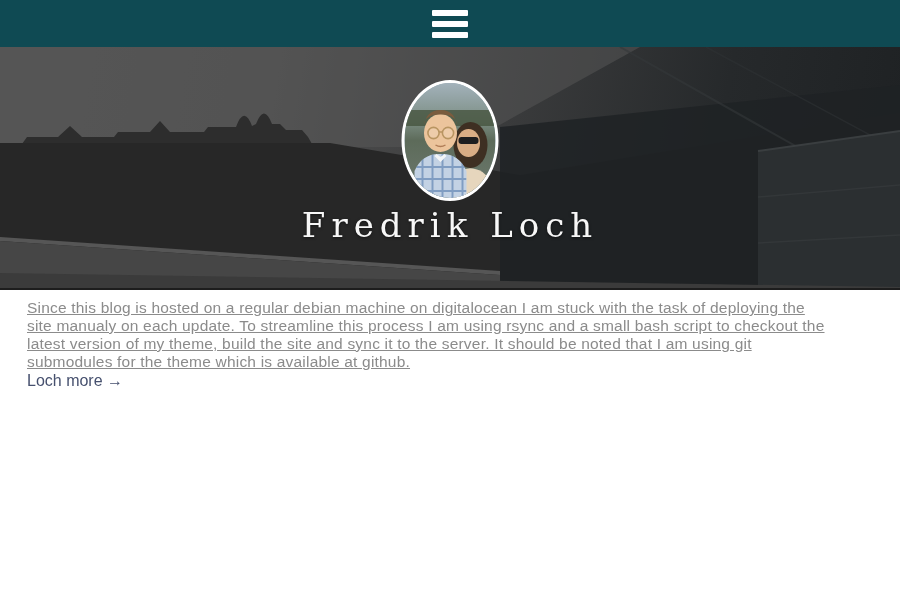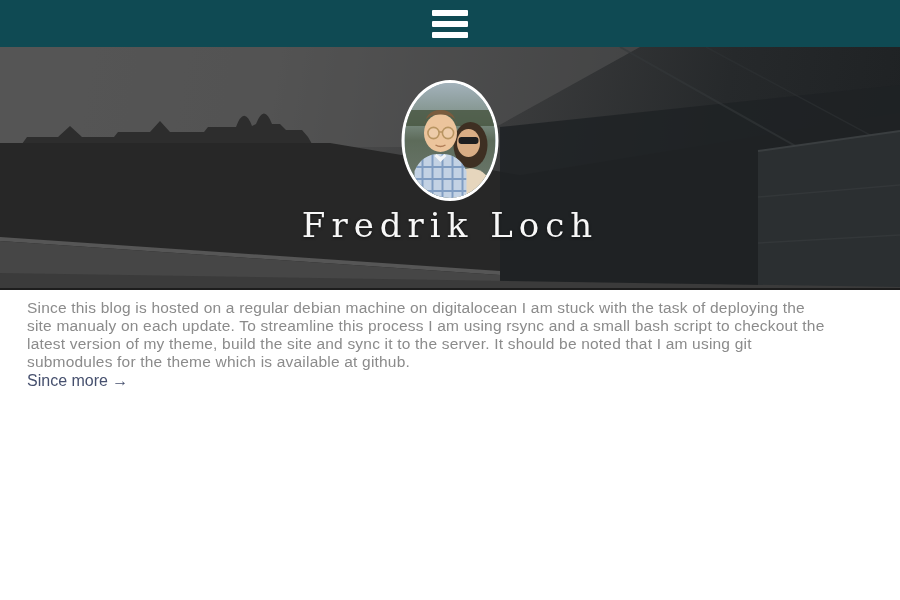--- a/index.html
+++ b/index.html
@@ -28,21 +28,21 @@
                 font-size:34px; color:#f7f7f7; letter-spacing:6px;
                 text-shadow:0 1px 3px rgba(0,0,0,0.55); }
 
   
   .content { position:absolute; top:290px; left:27px; width:848px; }
   .post-title { margin-top:84px; width:820px;
                 font-family:"DejaVu Serif", serif; font-weight:500;
                 font-size:36px; line-height:39px; color:#404a68; cursor:pointer; }
   .post-meta { margin-top:15px; font-size:15px; letter-spacing:0.4px; color:#c0c0c0; }
   .post-excerpt { margin-top:9px; width:800px; font-size:15.5px; line-height:18px;
-                  letter-spacing:0.2px; color:#8b8b8b; }
+                  letter-spacing:0.2px; color:#8b8b8b;text-decoration:underline; }
   .read-more { display:inline-block; margin-top:1px; font-size:16px; color:#46506e;
                text-decoration:none; cursor:pointer; }
 </style>
 </head>
 <body>
 
 <header class="topbar">
   <div class="hamburger">
     <div class="bar"></div>
     <div class="bar"></div>
@@ -117,14 +117,14 @@
       <path d="M31,62 Q36,65 41,62" stroke="#b07d57" stroke-width="1.4" fill="none"></path>
       <path d="M30,73 L36,79 L42,73 L40,71 L36,74 L32,71 Z" fill="#f3f5f7"></path>
     </svg>
   </div>
 
   <h1 class="site-title">Fredrik Loch</h1>
 </section>
 
 <main class="content">
   <p class="post-excerpt">Since this blog is hosted on a regular debian machine on digitalocean I am stuck with the task of deploying the site manualy on each update. To streamline this process I am using rsync and a small bash script to checkout the latest version of my theme, build the site and sync it to the server. It should be noted that I am using git submodules for the theme which is available at github.</p>
-  <a class="read-more">Since more →</a>
+  <a class="read-more">Loch more →</a>
 </main>
 
 </body></html>

